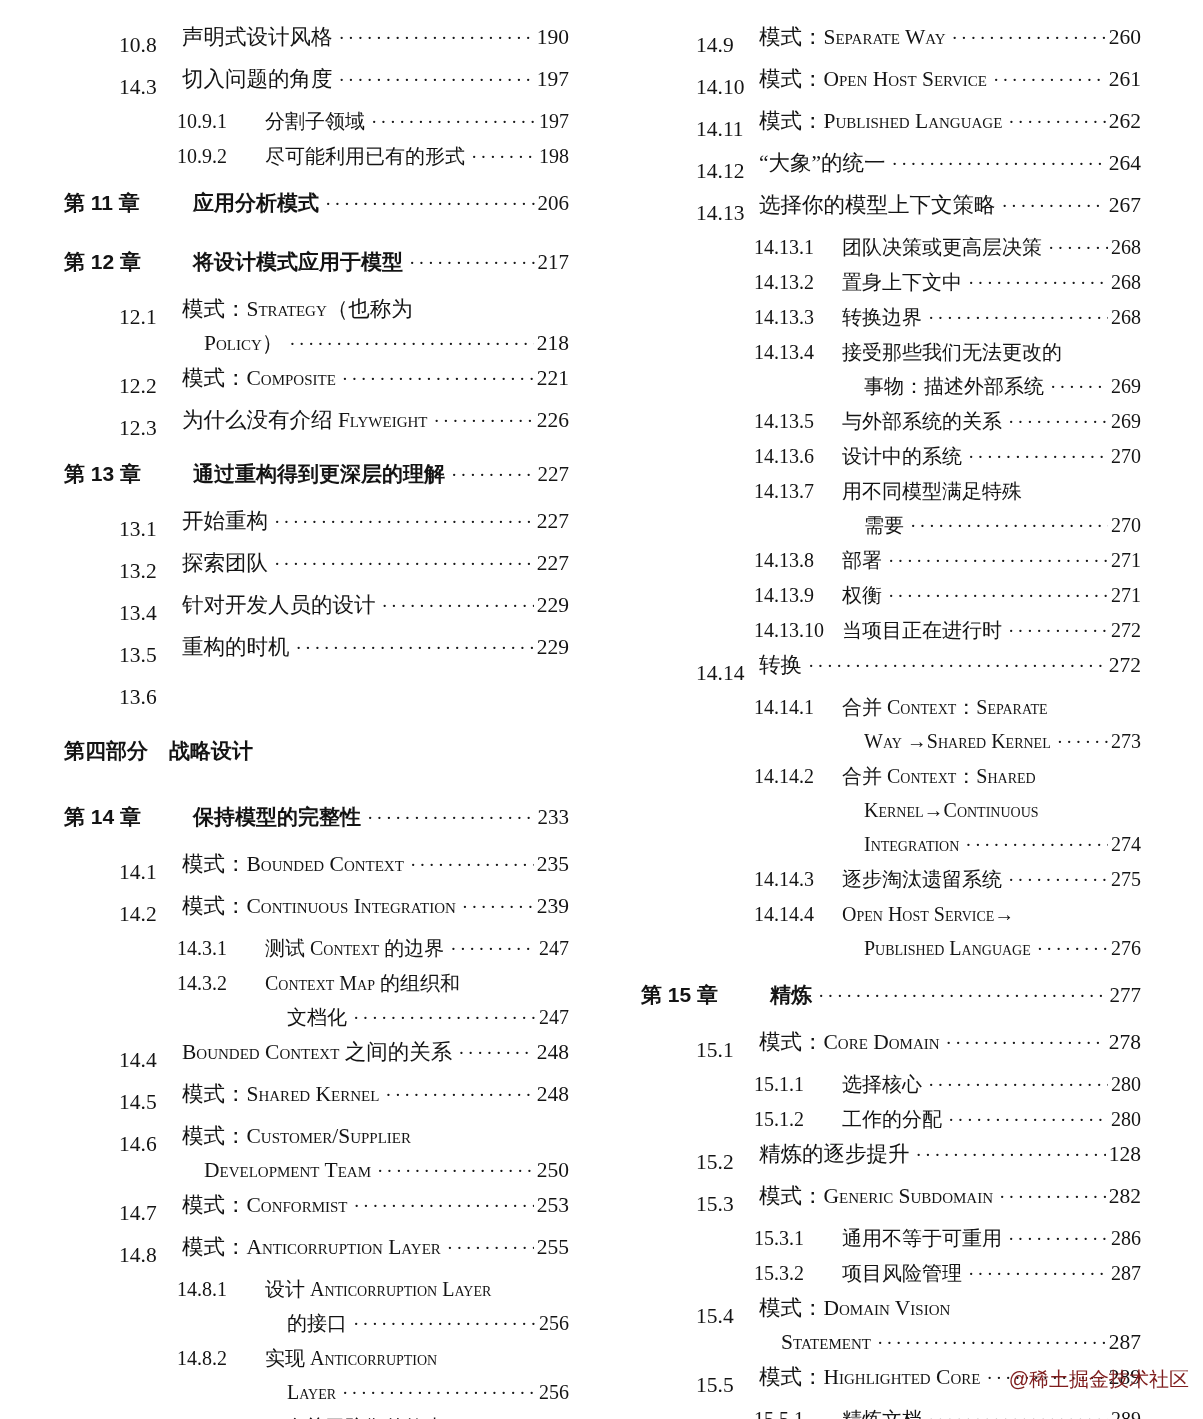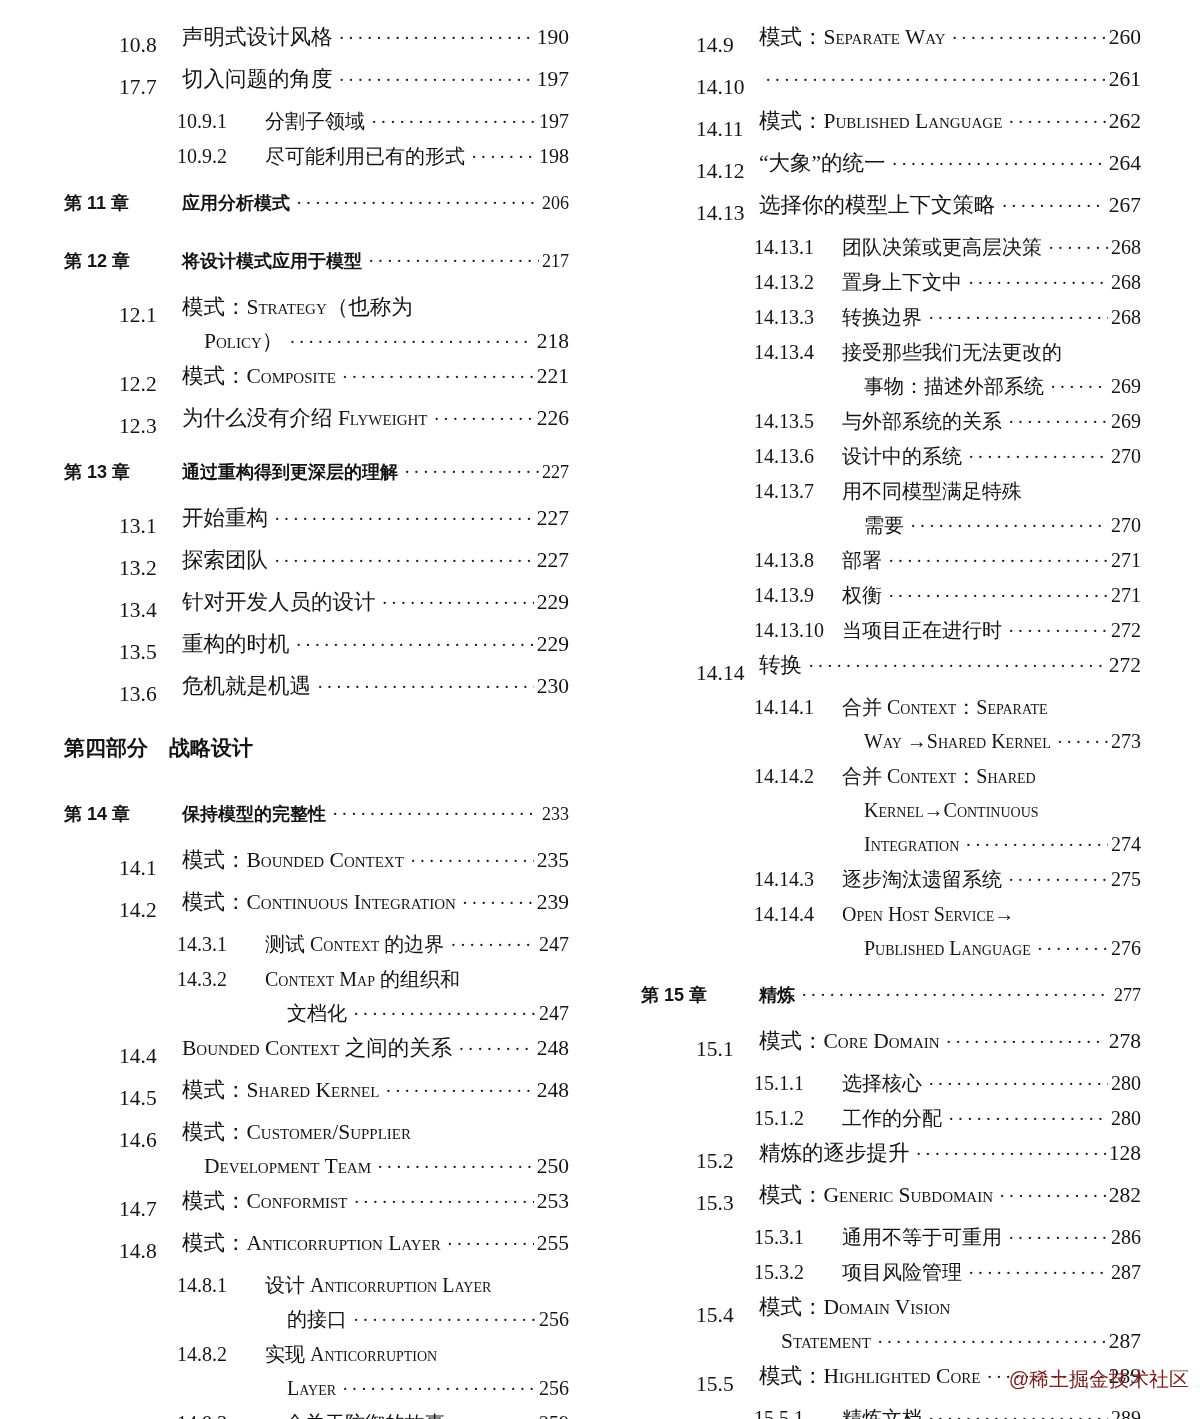--- a/index.html
+++ b/index.html
@@ -8,21 +8,21 @@
     font-family:"Liberation Serif","DejaVu Serif",serif;
     position:relative;overflow:hidden;
   }
   .toc{display:flex;padding:20px 0 0 64px;gap:72px;}
   .col{width:505px;display:flex;flex-direction:column;}
   .col.right{width:500px;justify-content:space-between;}
 
   .entry{display:flex;line-height:34px;font-size:21.5px;}
   .entry.l1{padding-left:55px;}
   .entry.l2{padding-left:113px;font-size:20px;}
-  .entry.chapter{margin:12px 0;font-size:18px;}
+  .entry.chapter{margin:12px 0;font-size:21px;gap:11px;}
   .entry.part{display:block;text-align:left;margin:20px 0;font-size:21px;}
 
   .num{flex-shrink:0;}
   .l1 .num{min-width:52px;margin-right:11px;margin-top:8px;}
   .l2 .num{min-width:76px;margin-right:12px;}
   .chapter .num{min-width:118px;}
   .chapter .num,.chapter .txt,.part-title{
     font-family:"Liberation Sans","DejaVu Sans",sans-serif;font-weight:700;
   }
 
@@ -53,21 +53,21 @@
         <div class="num">10.8</div>
         <div class="body">
           <div class="line">
             <span class="txt">声明式设计风格</span>
             <span class="leader"></span>
             <span class="pagenum">190</span>
           </div>
         </div>
       </div>
       <div class="entry l1">
-        <div class="num">17.7</div>
+        <div class="num">14.3</div>
         <div class="body">
           <div class="line">
             <span class="txt">切入问题的角度</span>
             <span class="leader"></span>
             <span class="pagenum">197</span>
           </div>
         </div>
       </div>
       <div class="entry l2">
         <div class="num">10.9.1</div>
@@ -187,27 +187,20 @@
         <div class="body">
           <div class="line">
             <span class="txt">重构的时机</span>
             <span class="leader"></span>
             <span class="pagenum">229</span>
           </div>
         </div>
       </div>
       <div class="entry l1">
         <div class="num">13.6</div>
-        <div class="body">
-          <div class="line">
-            <span class="txt">危机就是机遇</span>
-            <span class="leader"></span>
-            <span class="pagenum">230</span>
-          </div>
-        </div>
       </div>
       <div class="entry part">
         <div class="part-title">第四部分　战略设计</div>
       </div>
       <div class="entry chapter">
         <div class="num">第 14 章</div>
         <div class="body">
           <div class="line">
             <span class="txt">保持模型的完整性</span>
             <span class="leader"></span>
@@ -356,20 +349,21 @@
             <span class="txt">模式：Separate Way</span>
             <span class="leader"></span>
             <span class="pagenum">260</span>
           </div>
         </div>
       </div>
       <div class="entry l1">
         <div class="num">14.10</div>
         <div class="body">
           <div class="line">
+            <span class="txt">模式：Open Host Service</span>
             <span class="leader"></span>
             <span class="pagenum">261</span>
           </div>
         </div>
       </div>
       <div class="entry l1">
         <div class="num">14.11</div>
         <div class="body">
           <div class="line">
             <span class="txt">模式：Published Language</span>

